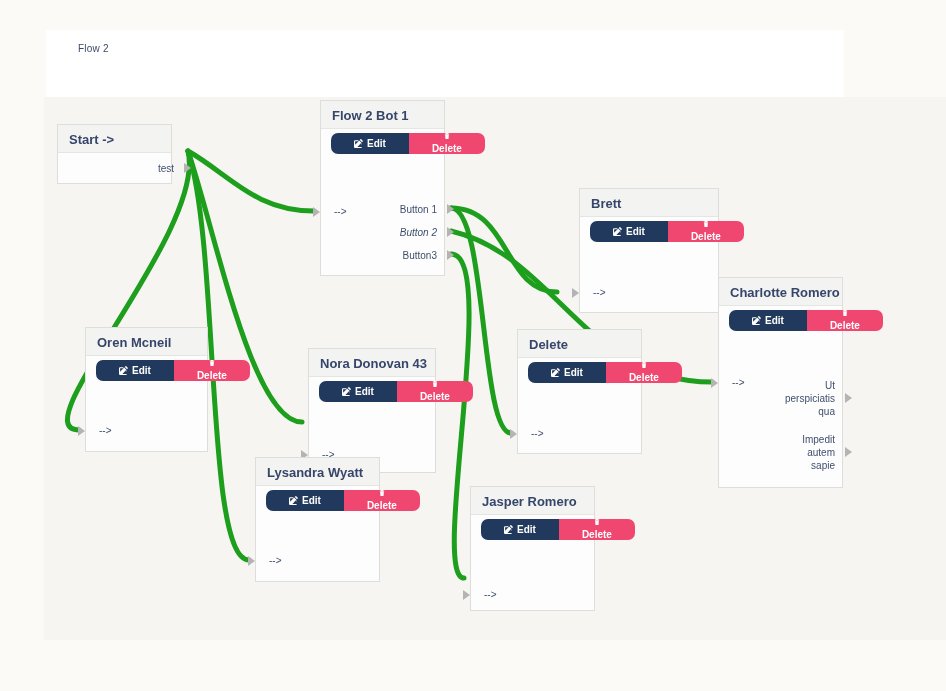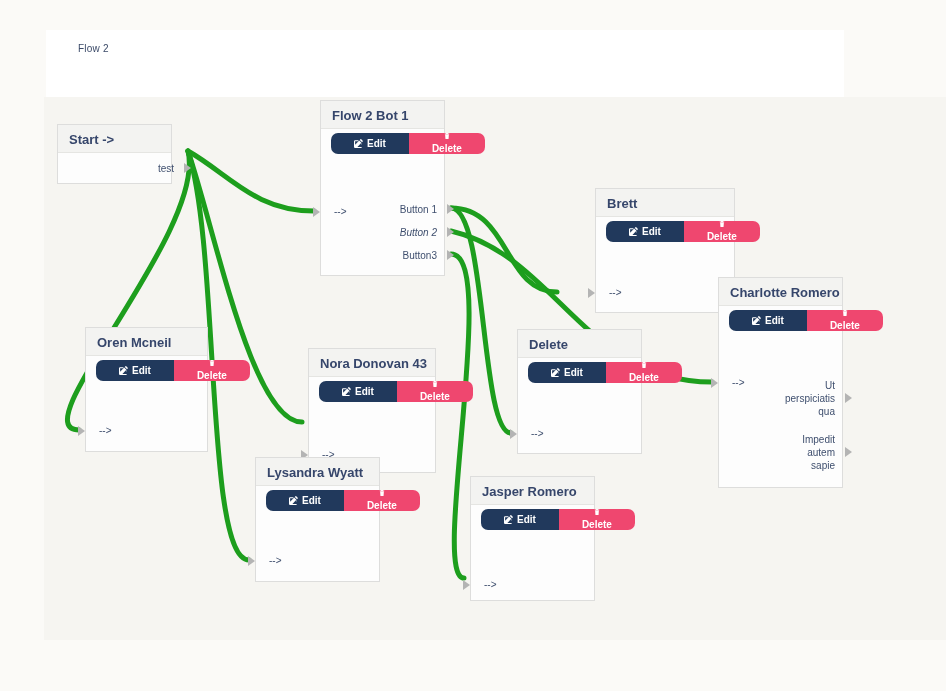--- a/index.html
+++ b/index.html
@@ -105,21 +105,21 @@
       </div>
       <div class="port out" style="left: 0px; top: 125px; width: 125px; font-style: italic;">
         <span class="tri"></span>
         <span class="lbl">Button 2</span>
       </div>
       <div class="port out" style="left: 0px; top: 148px; width: 125px;">
         <span class="tri"></span>
         <span class="lbl">Button3</span>
       </div>
     </div>
-    <div class="node" style="left: 595px; top: 188px; width: 140px; height: 125px;">
+    <div class="node" style="left: 579px; top: 188px; width: 140px; height: 125px;">
       <div class="node-title">Brett</div>
       <div class="node-actions">
         <button class="btn edit">
           <svg width="9" height="9" viewBox="0 0 16 16" fill="#fff">
             <path d="M15.5 3.1l-2.6-2.6c-.4-.4-1-.4-1.4 0l-1.2 1.2 4 4 1.2-1.2c.4-.4.4-1 0-1.4zM9.2 2.8L2 10v4h4l7.2-7.2-4-4zM14 9.5V14H2V4h4.5L8.5 2H2a2 2 0 0 0-2 2v10a2 2 0 0 0 2 2h10a2 2 0 0 0 2-2V7.5l-2 2z"></path>
           </svg>
           <span>Edit</span>
         </button>
         <button class="btn del">
           <svg width="8" height="9" viewBox="0 0 14 16" fill="#fff">
@@ -243,21 +243,21 @@
             <path d="M5 0h4l1 1h3v2H1V1h3l1-1zM2 4h10l-.8 11a1 1 0 0 1-1 1H3.8a1 1 0 0 1-1-1L2 4z"></path>
           </svg>
           <span>Delete</span>
         </button>
       </div>
       <div class="port in" style="left: 0px; top: 97px; width: 125px;">
         <span class="tri"></span>
         <span class="lbl">--&gt;</span>
       </div>
     </div>
-    <div class="node" style="left: 470px; top: 476px; width: 125px; height: 125px;">
+    <div class="node" style="left: 470px; top: 486px; width: 125px; height: 125px;">
       <div class="node-title">Jasper Romero</div>
       <div class="node-actions">
         <button class="btn edit">
           <svg width="9" height="9" viewBox="0 0 16 16" fill="#fff">
             <path d="M15.5 3.1l-2.6-2.6c-.4-.4-1-.4-1.4 0l-1.2 1.2 4 4 1.2-1.2c.4-.4.4-1 0-1.4zM9.2 2.8L2 10v4h4l7.2-7.2-4-4zM14 9.5V14H2V4h4.5L8.5 2H2a2 2 0 0 0-2 2v10a2 2 0 0 0 2 2h10a2 2 0 0 0 2-2V7.5l-2 2z"></path>
           </svg>
           <span>Edit</span>
         </button>
         <button class="btn del">
           <svg width="8" height="9" viewBox="0 0 14 16" fill="#fff">

